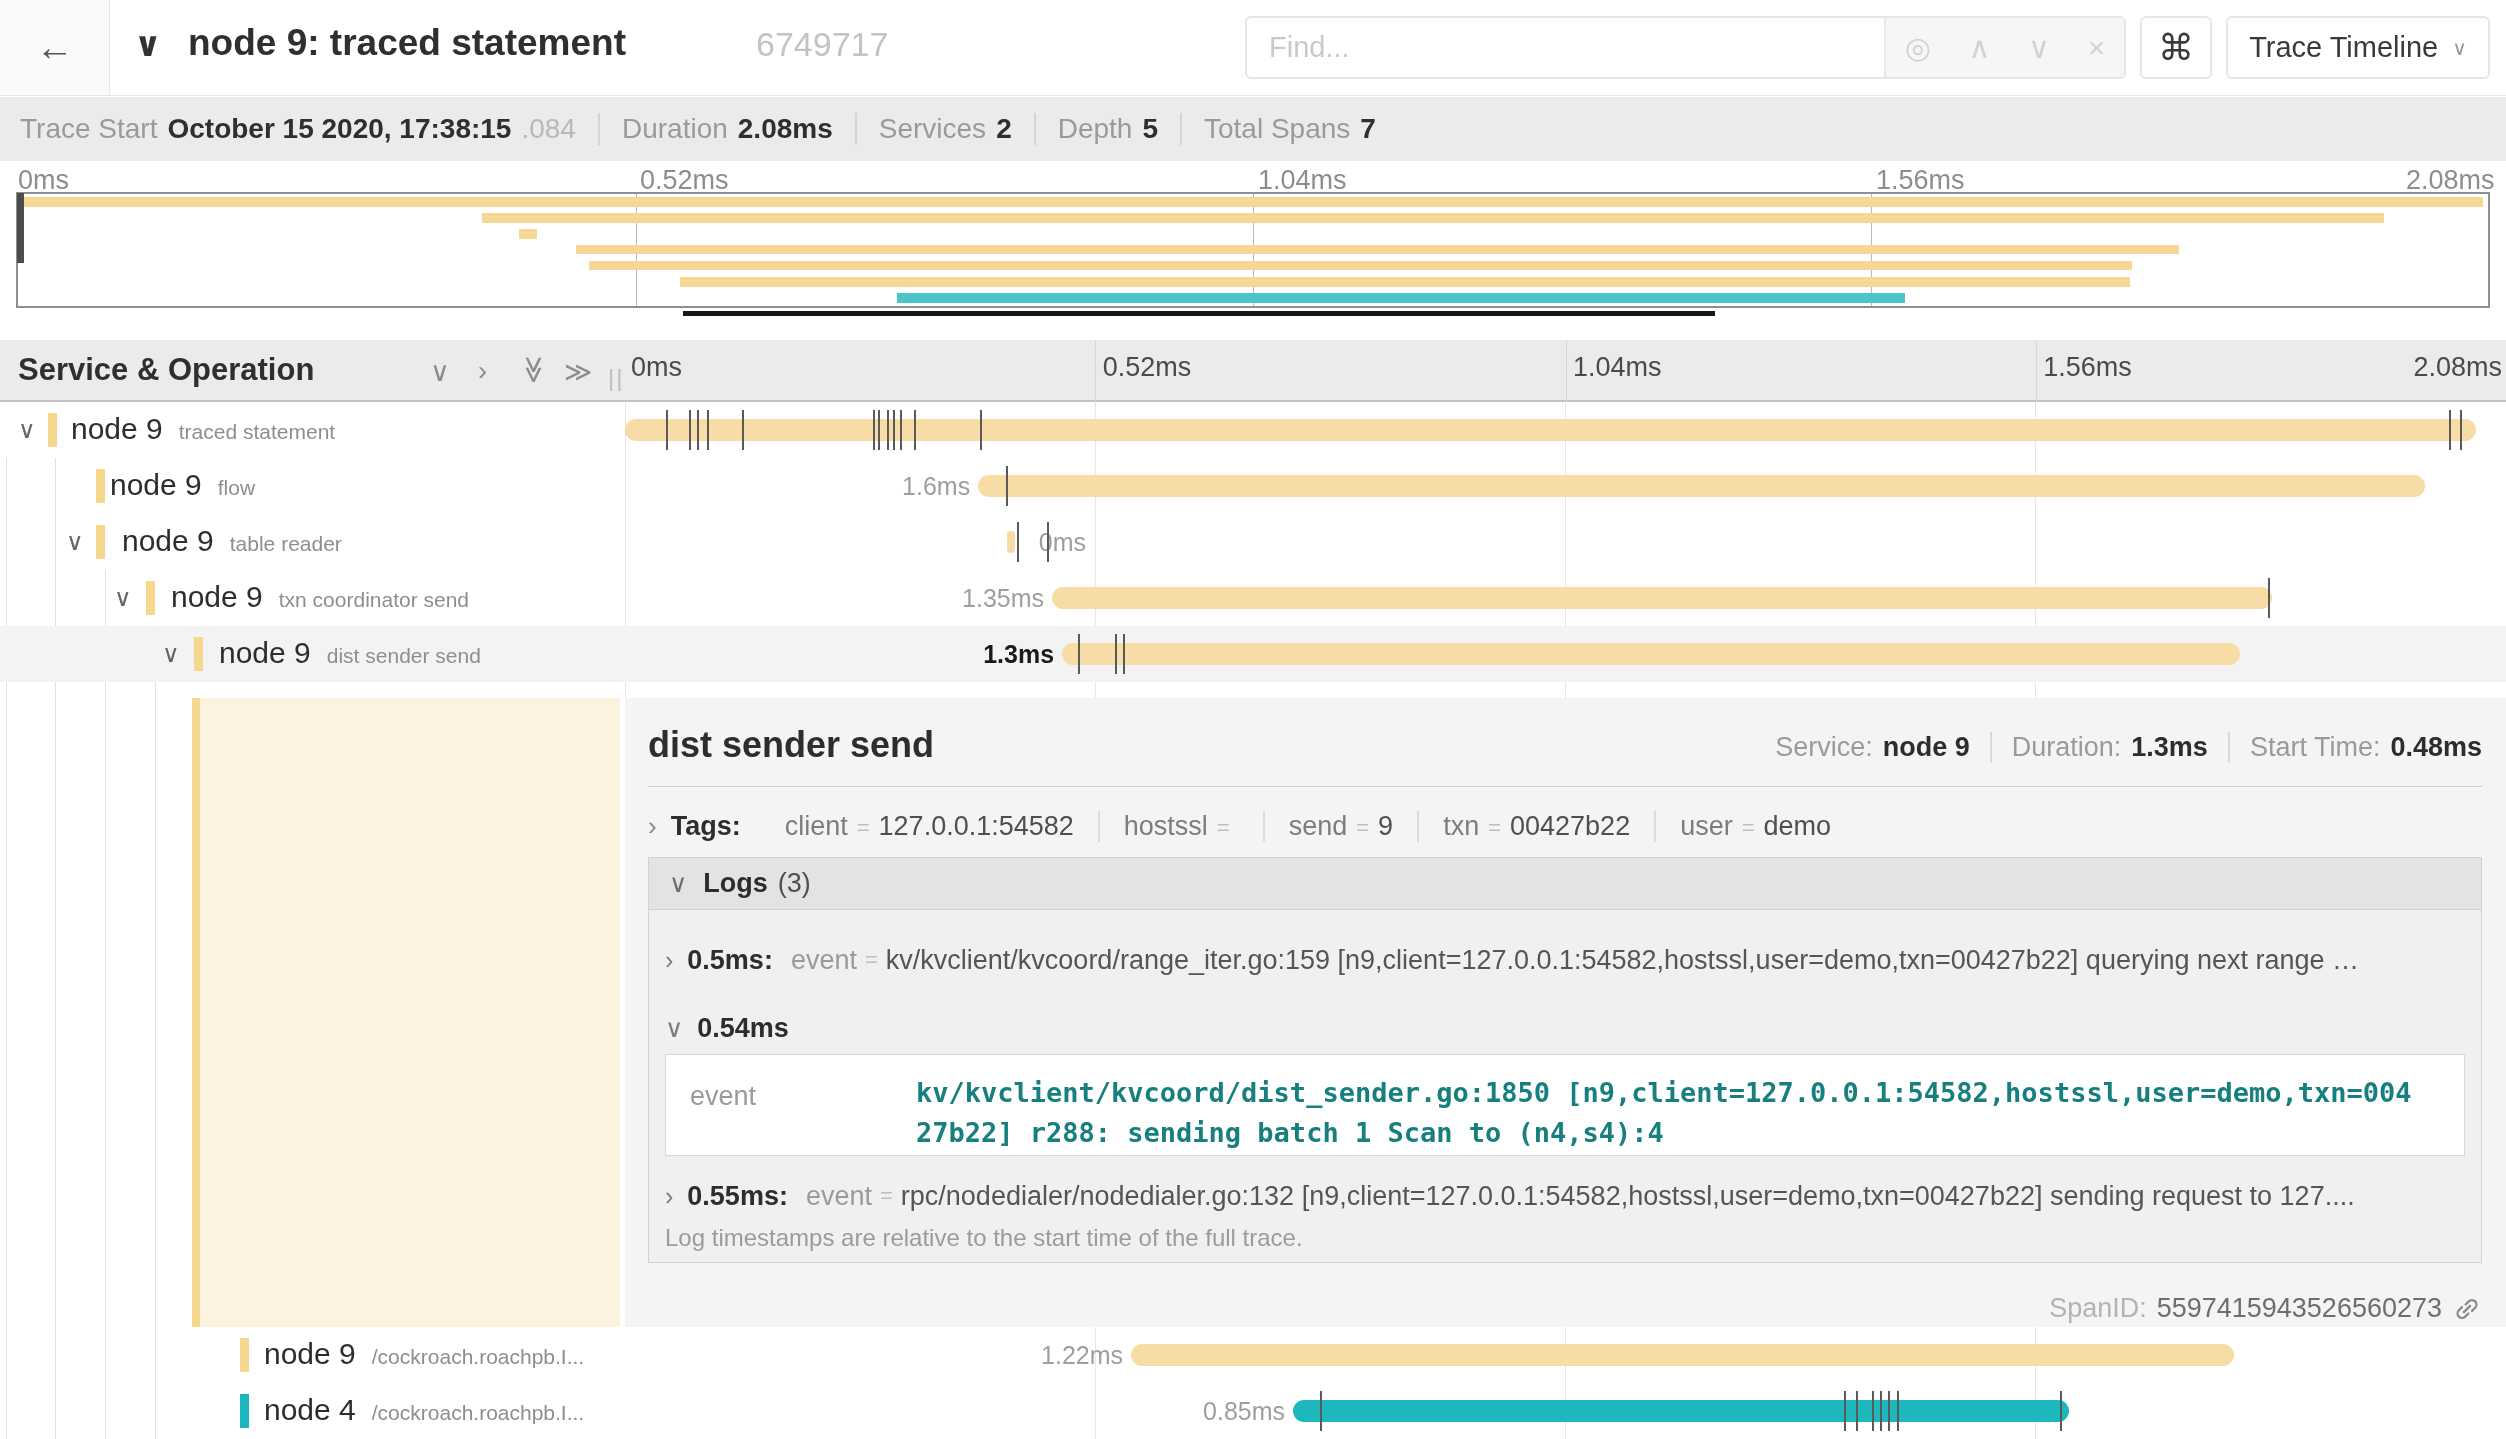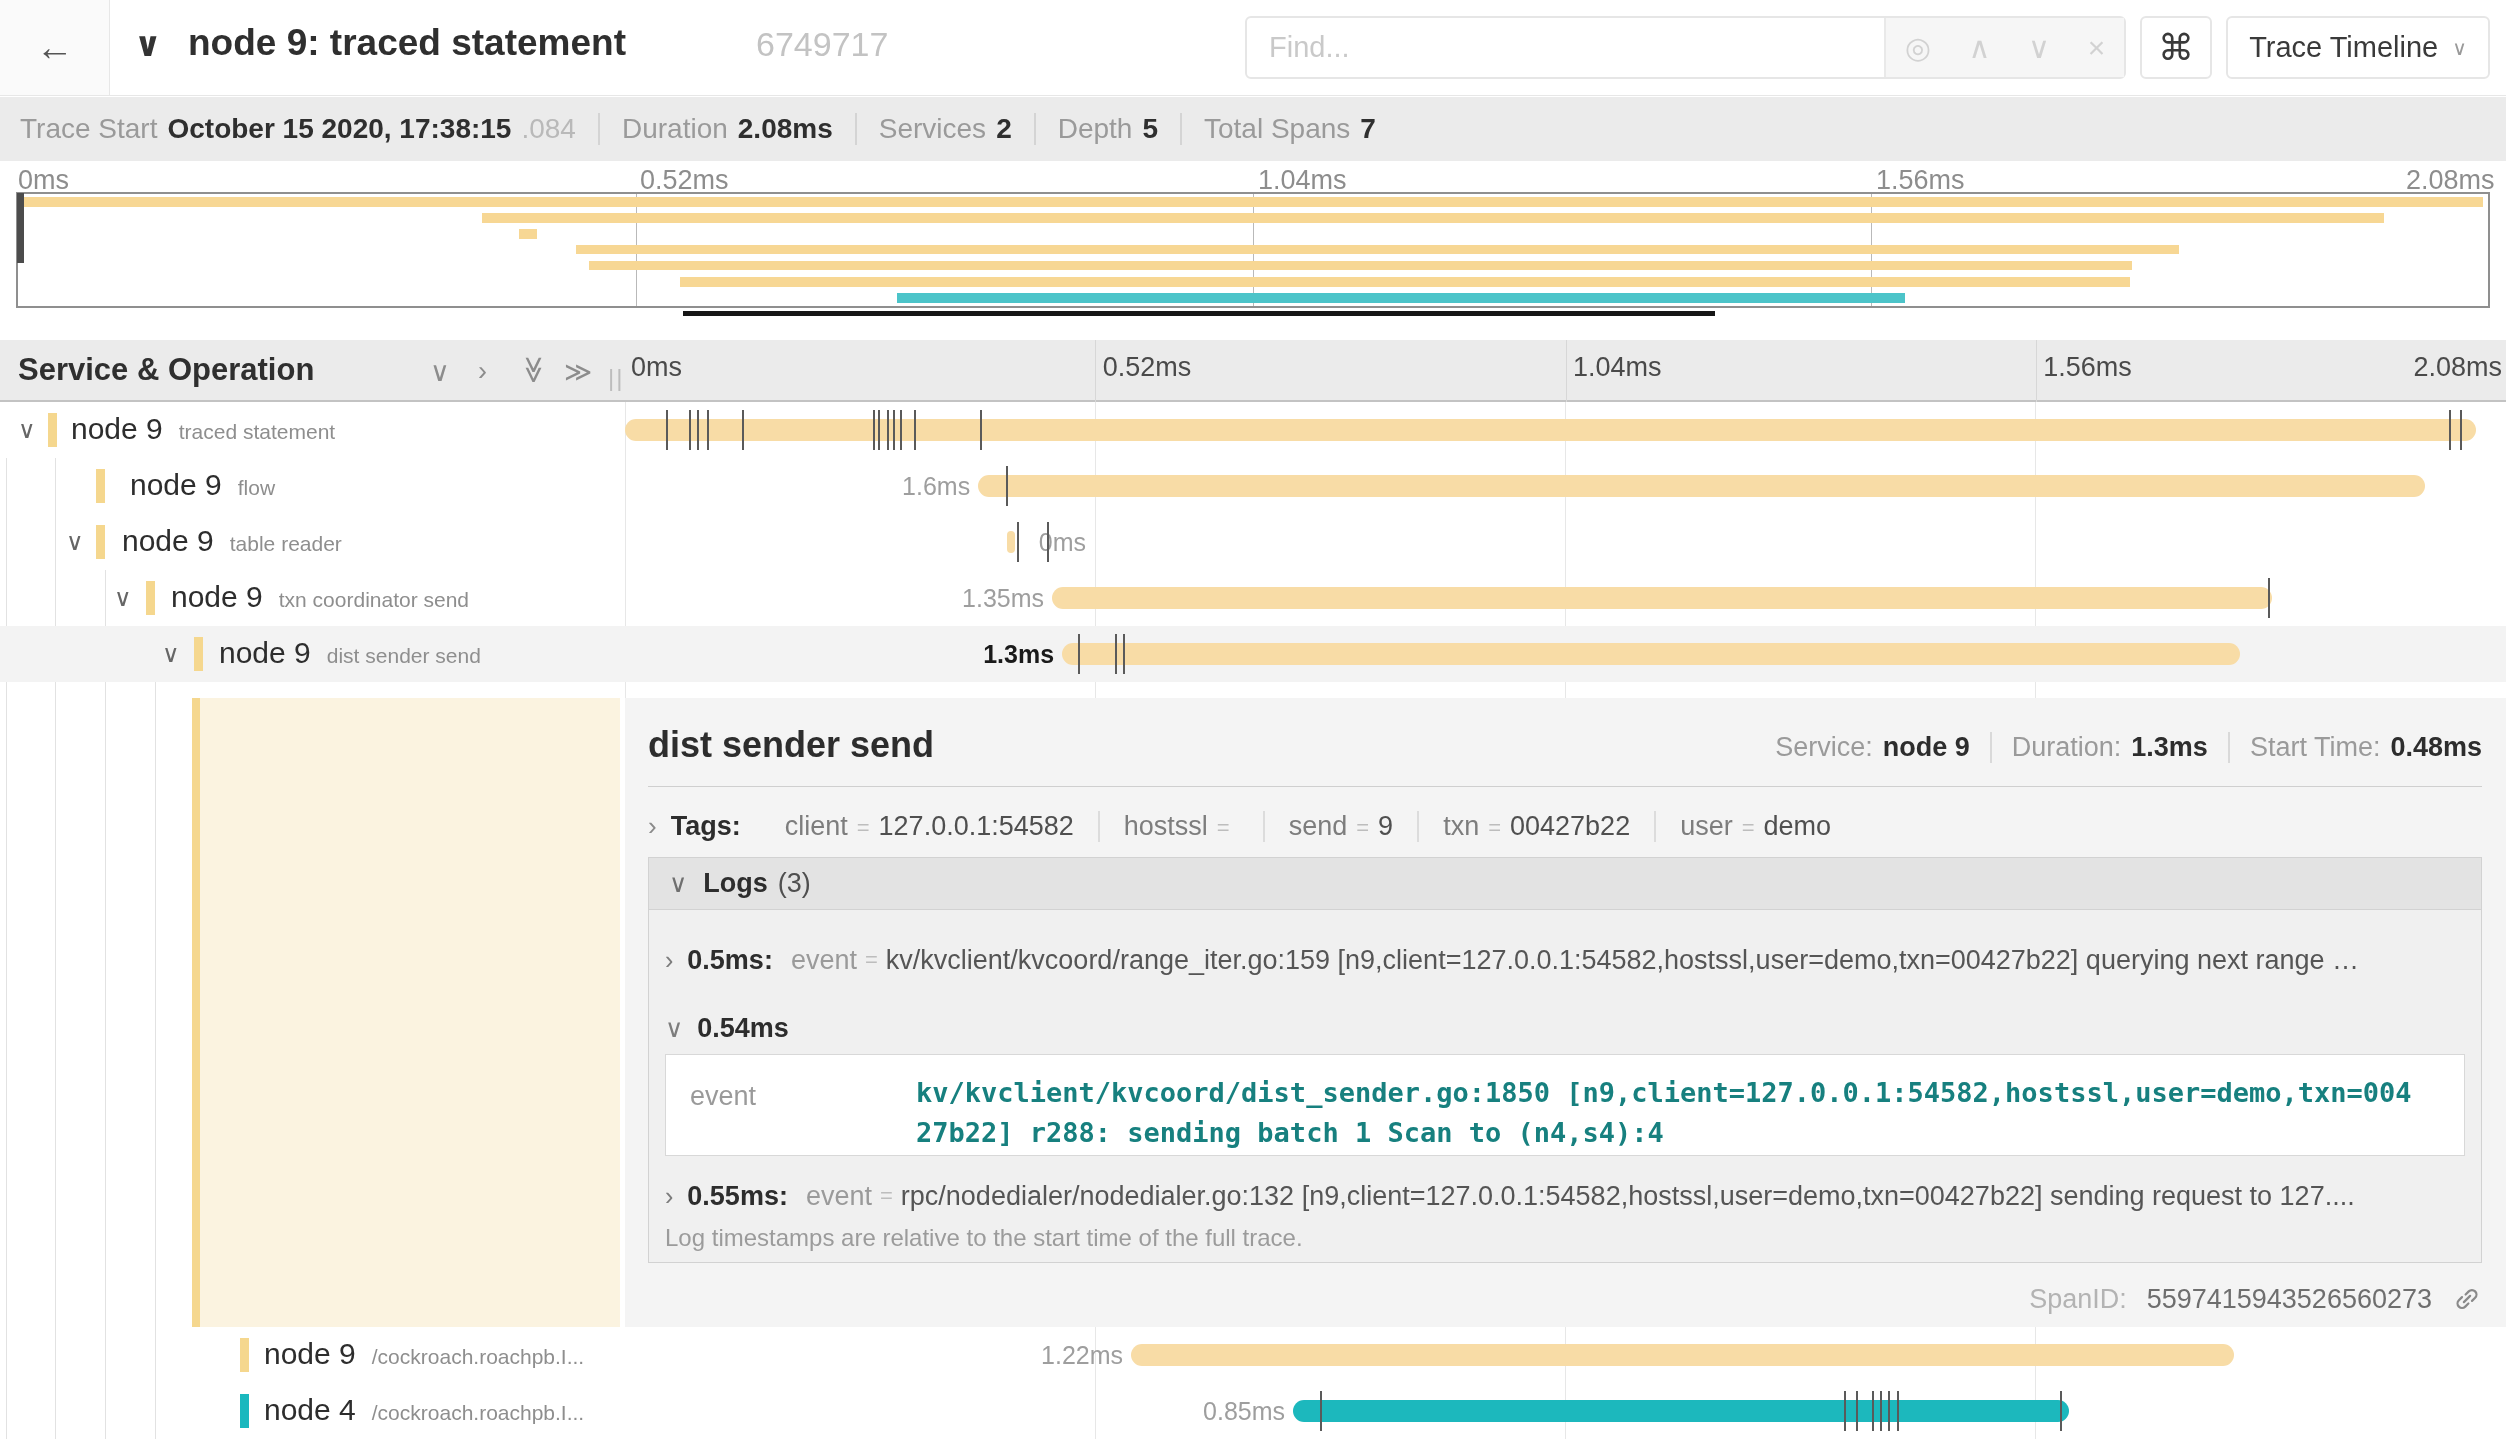--- a/index.html
+++ b/index.html
@@ -104,21 +104,21 @@
   .log-key { color:#9a9a9a; margin-right:8px; }
   .log-eq { color:#bdbdbd; margin-right:8px; font-size:22px; }
   .log-val { color:#555; }
   #log-a { top:74px; }
   #log-b-hdr { top:142px; }
   #event-box { position:absolute; left:16px; top:196px; width:1800px; height:102px; background:#fff; border:1px solid #d8d8d8; display:flex; }
   #event-key { width:250px; padding:26px 0 0 24px; font-size:27px; color:#9a9a9a; }
   #event-val { flex:1; padding:18px 40px 0 0; font-family:"DejaVu Sans Mono","Liberation Mono",monospace; font-size:27px; line-height:40px; color:#17807f; font-weight:700; word-break:break-all; }
   #log-c { top:310px; }
   #logs-footnote { position:absolute; left:16px; bottom:10px; font-size:24px; color:#9b9b9b; }
-  #spanid-row { position:absolute; right:24px; bottom:12px; display:flex; align-items:flex-start; gap:20px; font-size:27px; }
+  #spanid-row { position:absolute; right:24px; bottom:3px; display:flex; align-items:flex-end; gap:10px; font-size:27px; }
   #spanid-label { color:#b3b3b3; }
   #spanid-val { color:#6e6e6e; }
   #link-icon { width:30px; height:30px; cursor:pointer; }
 </style>
 </head>
 <body>
 
 <div id="app">
 
   <div id="header">
@@ -247,21 +247,21 @@
           <div class="tick" style="left: 15.36%;"></div>
           <div class="tick" style="left: 18.87%;"></div>
           <div class="tick" style="left: 96.97%;"></div>
           <div class="tick" style="left: 97.55%;"></div>
         </div>
     </div>
 
     <div class="span-row" style="top:56px">
       <div class="row-left">
         <span class="svc-bar" style="left:96px; background:#f5d78e"></span>
-        <span class="svc-name" style="left:130px"><span>node 9</span><span class="op-name">flow</span></span>
+        <span class="svc-name" style="left:110px"><span>node 9</span><span class="op-name">flow</span></span>
       </div>
       <div class="track">
         <div class="dur-label" style="right: 81.65%;">1.6ms</div>
         <div class="span-bar" style="left: 18.77%; width: 76.93%; background: rgb(248, 220, 166);"></div>
       <div class="tick" style="left: 20.26%;"></div>
         </div>
     </div>
 
     <div class="span-row" style="top:112px">
       <div class="row-left">

